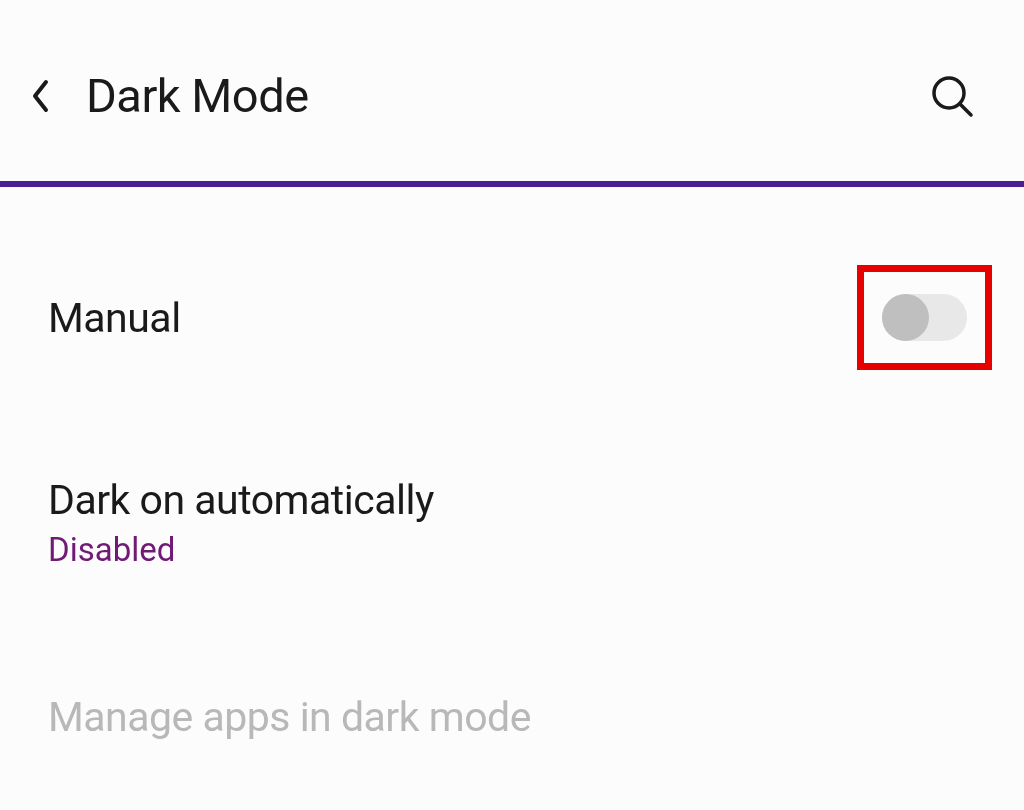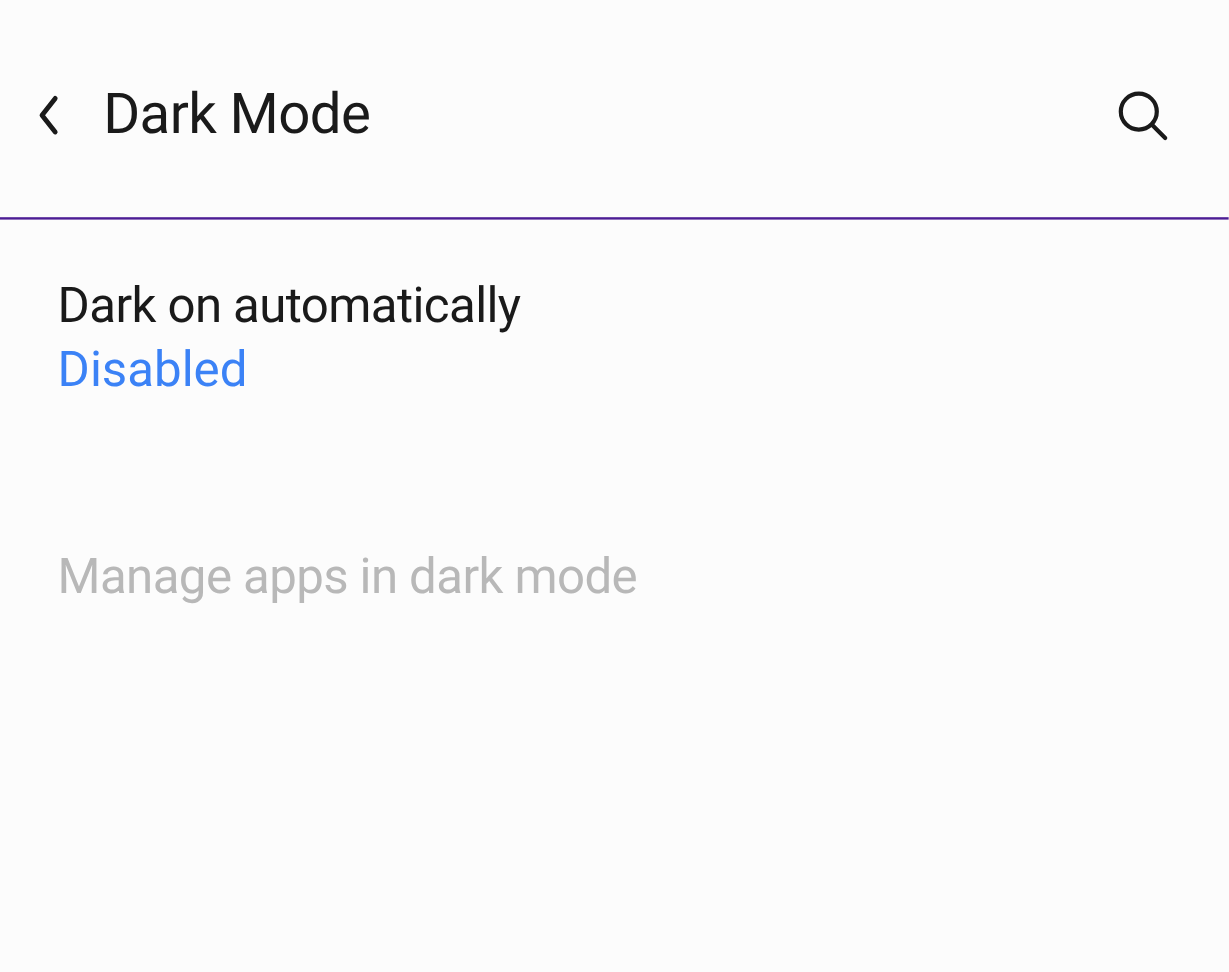--- a/index.html
+++ b/index.html
@@ -18,21 +18,21 @@
       width: 100%;
       height: 100%;
       background: #fcfcfc;
       position: relative;
     }
     .header {
       display: flex;
       align-items: center;
       justify-content: space-between;
       padding: 68px 48px 58px 22px;
-      border-bottom: 2px solid #4c1d95;
+      border-bottom: 6px solid #4c1d95;
     }
     .header-left {
       display: flex;
       align-items: center;
       gap: 28px;
     }
     .back-icon {
       width: 36px;
       height: 36px;
       display: flex;
@@ -78,23 +78,23 @@
     .setting-row.row3 {
       padding: 94px 0 30px 0;
     }
     .setting-label {
       font-size: 41px;
       font-weight: 400;
       color: #1a1a1a;
       letter-spacing: -0.5px;
     }
     .setting-sublabel {
-      font-size: 41px;
+      font-size: 33px;
       font-weight: 400;
-      color: #3b82f6;
+      color: #701a75;
       margin-top: 6px;
     }
     .setting-label.disabled {
       color: #b8b8b8;
     }
     .toggle-highlight {
       border: 7px solid #e60000;
       padding: 22px 18px;
       display: flex;
       align-items: center;
@@ -134,20 +134,28 @@
     </div>
     <div class="search-icon">
       <svg viewBox="0 0 44 44" fill="none" stroke="#1a1a1a" stroke-width="3.5" stroke-linecap="round">
         <circle cx="19" cy="19" r="15"></circle>
         <line x1="30" y1="30" x2="41" y2="41"></line>
       </svg>
     </div>
   </div>
 
   <div class="content">
+    <div class="setting-row">
+      <div class="setting-label">Manual</div>
+      <div class="toggle-highlight">
+        <div class="toggle">
+          <div class="toggle-thumb"></div>
+        </div>
+      </div>
+    </div>
 
     <div class="setting-row row2">
       <div class="setting-label">Dark on automatically</div>
       <div class="setting-sublabel">Disabled</div>
     </div>
 
     <div class="setting-row row3">
       <div class="setting-label disabled">Manage apps in dark mode</div>
     </div>
   </div>

